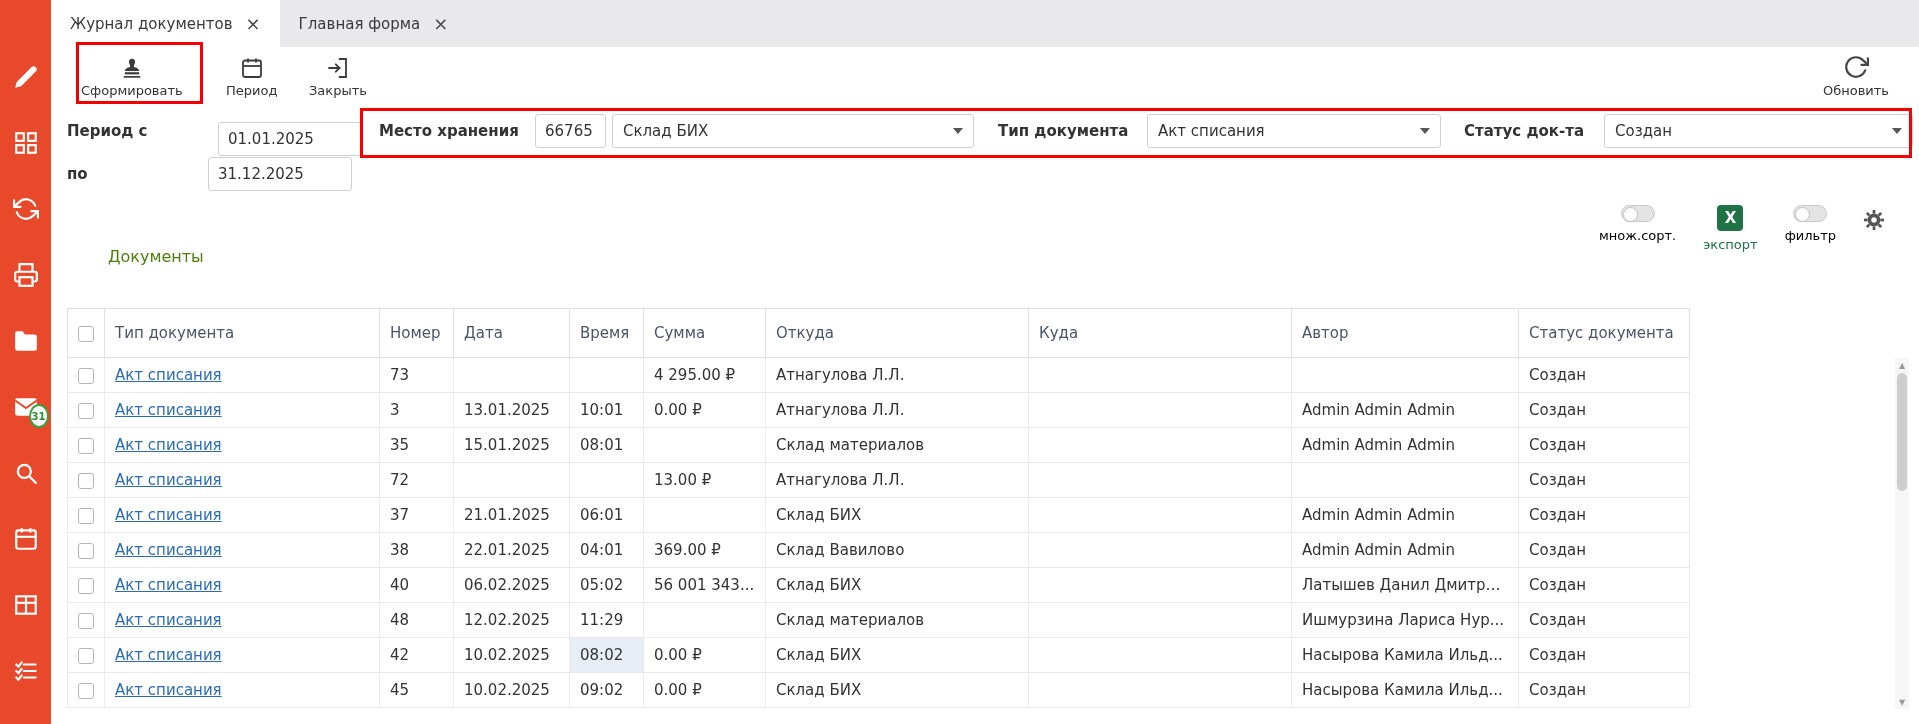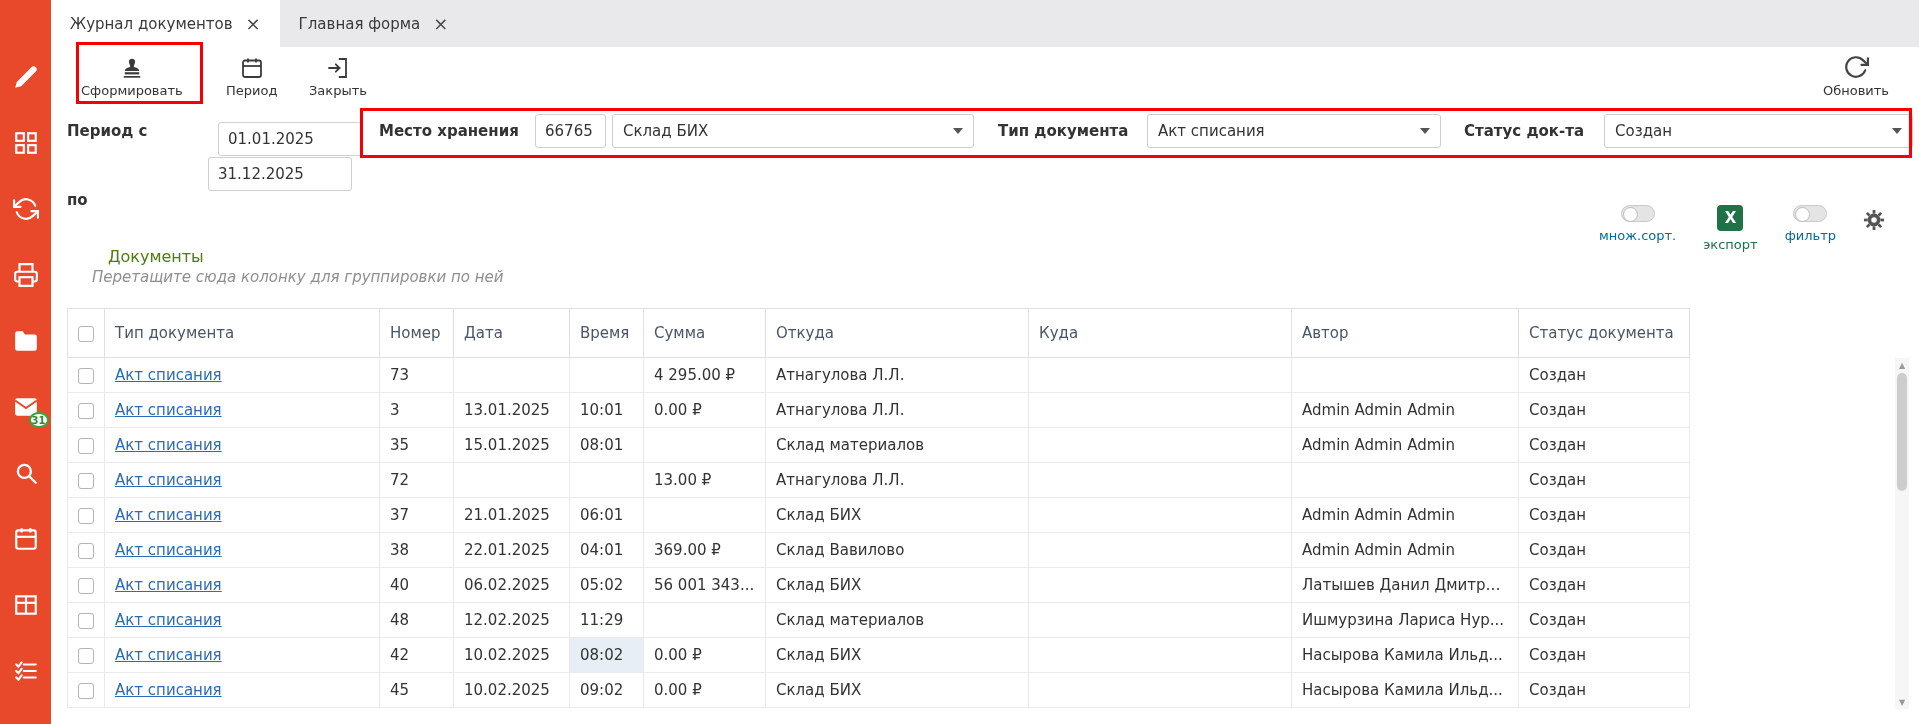--- a/index.html
+++ b/index.html
@@ -5,21 +5,21 @@
   * { margin:0; padding:0; box-sizing:border-box; }
   html,body { background:#fff; }
   body { font-family:"DejaVu Sans","Liberation Sans",sans-serif; }
   .app { position:relative; width:1919px; height:724px; overflow:hidden; background:#fff; }
 
   
   .sidebar { position:absolute; left:0; top:0; width:51px; height:100%; background:#e8492b;
              display:flex; flex-direction:column; align-items:center; padding-top:64px; row-gap:40px; z-index:6; }
   .side-icon { width:26px; height:26px; flex:0 0 auto; position:relative; cursor:pointer; }
   .side-icon svg { display:block; }
-  .badge { position:absolute; right:-10px; bottom:-8px; width:20px; height:16px; border-radius:50%;
+  .badge { position:absolute; right:-10px; bottom:-8px; width:20px; height:24px; border-radius:50%;
            background:#fff; border:2px solid #3ba13f; color:#2e8b31; font-size:10px; font-weight:bold;
            display:flex; align-items:center; justify-content:center;margin-top:43px; }
 
   
   .tabbar { position:absolute; left:51px; top:0; right:0; height:47px; background:#e9e9ec; display:flex; align-items:stretch; }
   .tab { display:flex; align-items:center; gap:13px; padding:8px 19px; font-size:15px; color:#3a3a3a; cursor:pointer; }
   .tab.active { background:#fff; }
   .tab-close { font-size:18px; color:#4a4a4a; line-height:1; cursor:pointer; }
 
   
@@ -36,21 +36,21 @@
   .select { position:absolute; height:34px; border:1px solid #cfcfcf; border-radius:3px; background:#fff;
             display:flex; align-items:center; justify-content:space-between; padding:0 10px; cursor:pointer; }
   .select-value { font-size:15px; color:#333; white-space:nowrap; overflow:hidden; text-overflow:ellipsis; }
   .chevron { width:0; height:0; border-left:5px solid transparent; border-right:5px solid transparent;
              border-top:6px solid #555; flex:0 0 auto; margin-left:8px; }
 
   
   .panel-title { position:absolute; left:57px; top:170px; font-size:16px; color:#4d7c0f;margin-top:30px; }
   .panel-controls { position:absolute; right:34px; top:158px; display:flex; align-items:flex-start; gap:27px; }
   .ctl { display:flex; flex-direction:column; align-items:center; gap:6px; cursor:pointer; }
-  .ctl-label { font-size:13px; color:#0369a1; white-space:nowrap; }
+  .ctl-label { font-size:13px; color:#000000; white-space:nowrap; }
   .toggle { width:34px; height:17px; border-radius:9px; background:#e4e4e4; border:1px solid #c9c9c9; position:relative; }
   .toggle::after { content:''; position:absolute; left:1px; top:1px; width:13px; height:13px; border-radius:50%;
                    background:#fff; border:1px solid #bdbdbd; }
   .excel-box { width:26px; height:26px; border-radius:4px; background:#1e7245; color:#fff; font-size:15px; font-weight:bold;
                display:flex; align-items:center; justify-content:center; }
   .excel-label { color:#1e7245; }
   .gear { margin-top:4px; cursor:pointer; }
 
   .group-hint { position:absolute; left:41px; top:221px; font-size:15px; font-style:italic; color:#8f8f8f; }
 
@@ -211,21 +211,21 @@
     <div class="select" style="left:1096px; top:67px; width:294px;">
       <span class="select-value">Акт списания</span>
       <span class="chevron"></span>
     </div>
     <div class="flabel" style="left:1413px; top:67px;">Статус док-та</div>
     <div class="select" style="left:1553px; top:67px; width:309px;">
       <span class="select-value">Создан</span>
       <span class="chevron"></span>
     </div>
 
-    <div class="flabel" style="left:16px; top:110px;margin-top:26px;">по</div>
+    <div class="flabel" style="left:16px; top:110px;">по</div>
     <input class="txt" style="left: 157px; top: 110px; width: 144px;" value="31.12.2025">
 
     <div class="panel-title">Документы</div>
 
     <div class="panel-controls">
       <div class="ctl">
         <span class="toggle"></span>
         <span class="ctl-label">множ.сорт.</span>
       </div>
       <div class="ctl">
@@ -247,21 +247,20 @@
               <line x1="17" y1="17" x2="19.8" y2="19.8"></line>
               <line x1="19.8" y1="4.2" x2="17" y2="7"></line>
               <line x1="4.2" y1="19.8" x2="7" y2="17"></line>
             </g>
             <circle cx="12" cy="12" r="7" fill="#555"></circle>
             <circle cx="12" cy="12" r="3" fill="#fff"></circle>
           </svg>
       </span>
     </div>
 
-    <div class="group-hint">Перетащите сюда колонку для группировки по ней</div>
 
     <div class="table-wrap">
       <table>
         <colgroup>
           <col style="width:37px">
             <col style="width:275px">
             <col style="width:74px">
             <col style="width:116px">
             <col style="width:74px">
           <col style="width:122px">

